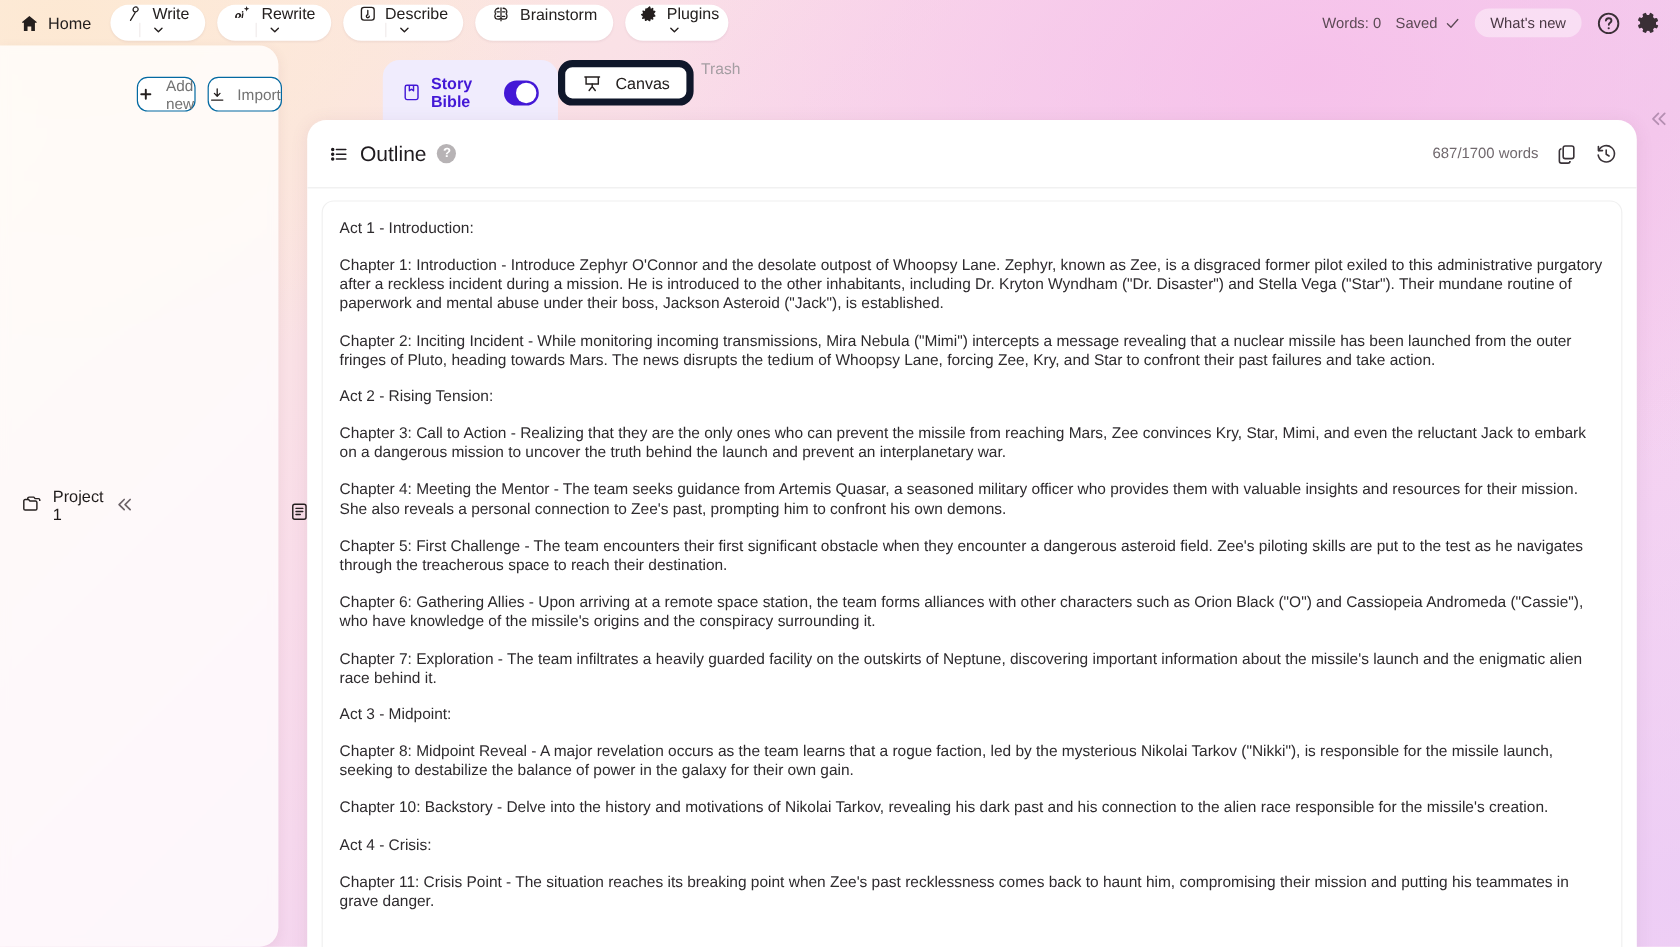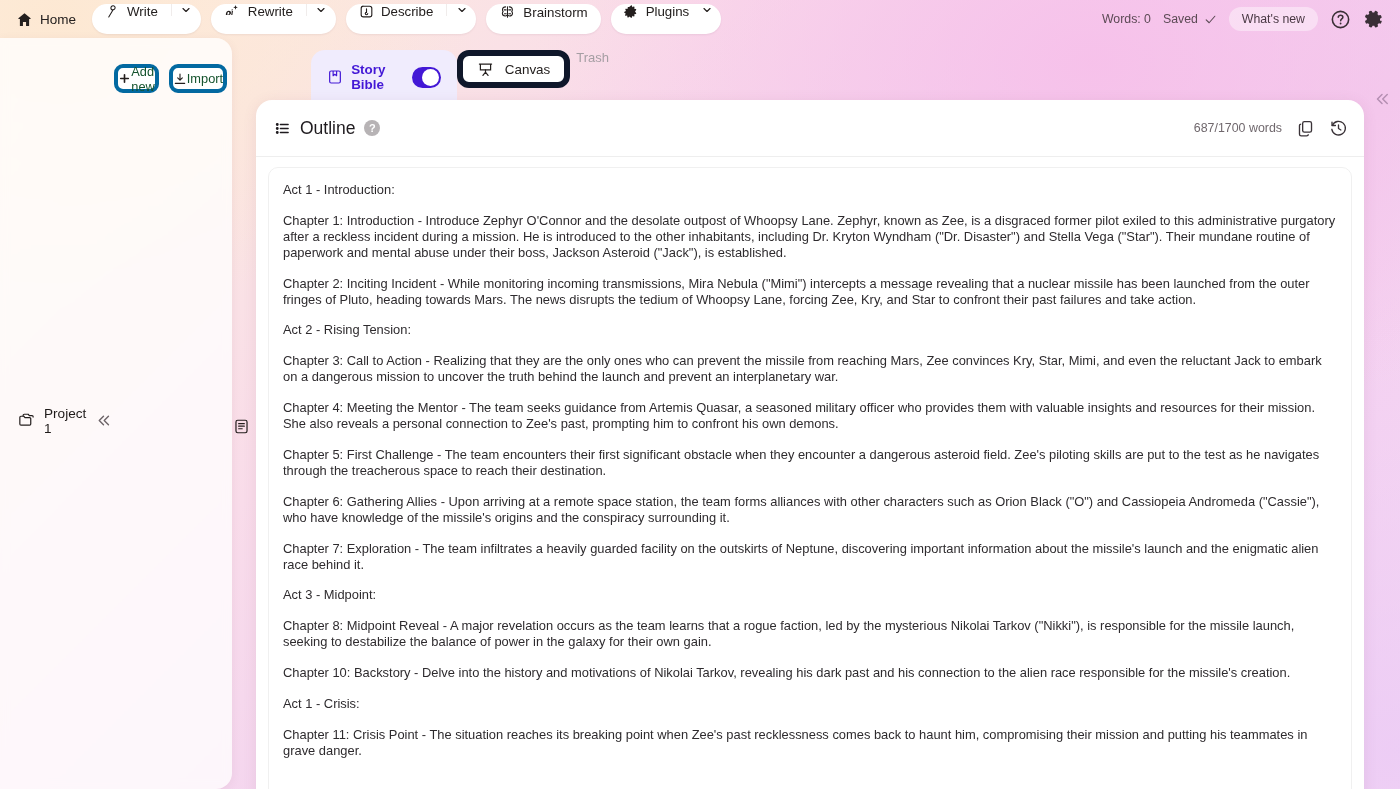--- a/index.html
+++ b/index.html
@@ -39,26 +39,27 @@
     display: flex; align-items: center;
     padding: 0 12px 0 10px;
     gap: 10px;
   }
   .home-btn {
     display: flex; align-items: center; gap: 7px;
     font-size: 13.5px; color: #24201f; font-weight: 500;
     padding: 4px 6px; cursor: pointer;
   }
   .pillgroup {
-    display: flex; align-items: flex-start;
+    display: flex; align-items: center;
     background: #fff;
     border-radius: 18px;
     height: 30px;
     box-shadow: 0 1px 2px rgba(80,40,60,.08);
     overflow: hidden;
+    flex-direction: column;
   }
   .pillgroup .main {
     display: flex; align-items: center; gap: 7px;
     padding: 0 13px 0 13px;
     font-size: 13.3px; color: #24201f; font-weight: 500;
     cursor: pointer; white-space: nowrap;
   }
   .pillgroup .caret {
     display: flex; align-items: center; justify-content: center;
     width: 30px;
@@ -102,25 +103,25 @@
     display: flex; flex-direction: row;
     padding: 12px 14px 0 14px;
   }
   .proj-row { display: flex; align-items: center; gap: 9px; padding: 2px 2px 0 4px; }
   .proj-name { font-size: 13.6px; color: #1f1b1a; font-weight: 500; }
   .collapse-left { margin-left: auto; cursor: pointer; display:flex; }
   .btn-row { display: flex; gap: 10px; margin-top: 14px; }
   .obtn {
     flex: 1 1 0;
     height: 29px;
-    border: 4px solid #0369a1;
+    border: 1px solid #0369a1;
     border-radius: 9px;
     background: #fff;
-    display: flex; align-items: center; justify-content: center; gap: 0;
-    font-size: 12.8px; color: #14532d; cursor: pointer;
+    display: flex; align-items: center; justify-content: center; gap: 10px;
+    font-size: 12.8px; color: #737373; cursor: pointer;
   }
   .doc-row {
     display: flex; align-items: center; gap: 10px;
     margin-top: 14px; padding: 4px 6px;
     font-size: 13.3px; color: #24201f; cursor: pointer; border-radius: 7px;
   }
   .spacer { flex: 1 1 auto; }
 
   .storybible {
     background: #f0ecfd;
@@ -557,21 +558,21 @@
         <p>Chapter 2: Inciting Incident - While monitoring incoming transmissions, Mira Nebula ("Mimi") intercepts a message revealing that a nuclear missile has been launched from the outer fringes of Pluto, heading towards Mars. The news disrupts the tedium of Whoopsy Lane, forcing Zee, Kry, and Star to confront their past failures and take action.</p>
         <p>Act 2 - Rising Tension:</p>
         <p>Chapter 3: Call to Action - Realizing that they are the only ones who can prevent the missile from reaching Mars, Zee convinces Kry, Star, Mimi, and even the reluctant Jack to embark on a dangerous mission to uncover the truth behind the launch and prevent an interplanetary war.</p>
         <p>Chapter 4: Meeting the Mentor - The team seeks guidance from Artemis Quasar, a seasoned military officer who provides them with valuable insights and resources for their mission. She also reveals a personal connection to Zee's past, prompting him to confront his own demons.</p>
         <p>Chapter 5: First Challenge - The team encounters their first significant obstacle when they encounter a dangerous asteroid field. Zee's piloting skills are put to the test as he navigates through the treacherous space to reach their destination.</p>
         <p>Chapter 6: Gathering Allies - Upon arriving at a remote space station, the team forms alliances with other characters such as Orion Black ("O") and Cassiopeia Andromeda ("Cassie"), who have knowledge of the missile's origins and the conspiracy surrounding it.</p>
         <p>Chapter 7: Exploration - The team infiltrates a heavily guarded facility on the outskirts of Neptune, discovering important information about the missile's launch and the enigmatic alien race behind it.</p>
         <p>Act 3 - Midpoint:</p>
         <p>Chapter 8: Midpoint Reveal - A major revelation occurs as the team learns that a rogue faction, led by the mysterious Nikolai Tarkov ("Nikki"), is responsible for the missile launch, seeking to destabilize the balance of power in the galaxy for their own gain.</p>
         <p>Chapter 10: Backstory - Delve into the history and motivations of Nikolai Tarkov, revealing his dark past and his connection to the alien race responsible for the missile's creation.</p>
-        <p>Act 1 - Crisis:</p>
+        <p>Act 4 - Crisis:</p>
         <p>Chapter 11: Crisis Point - The situation reaches its breaking point when Zee's past recklessness comes back to haunt him, compromising their mission and putting his teammates in grave danger.</p>
 
       </div>
     </div>
   </section>
 
   <div class="collapse-right">
     <svg width="18" height="18" viewBox="0 0 24 24" fill="none" stroke="#b58fb2" stroke-width="2" stroke-linecap="round" stroke-linejoin="round">
         <polyline points="12 18 6 12 12 6"></polyline>
         <polyline points="19 18 13 12 19 6"></polyline>

